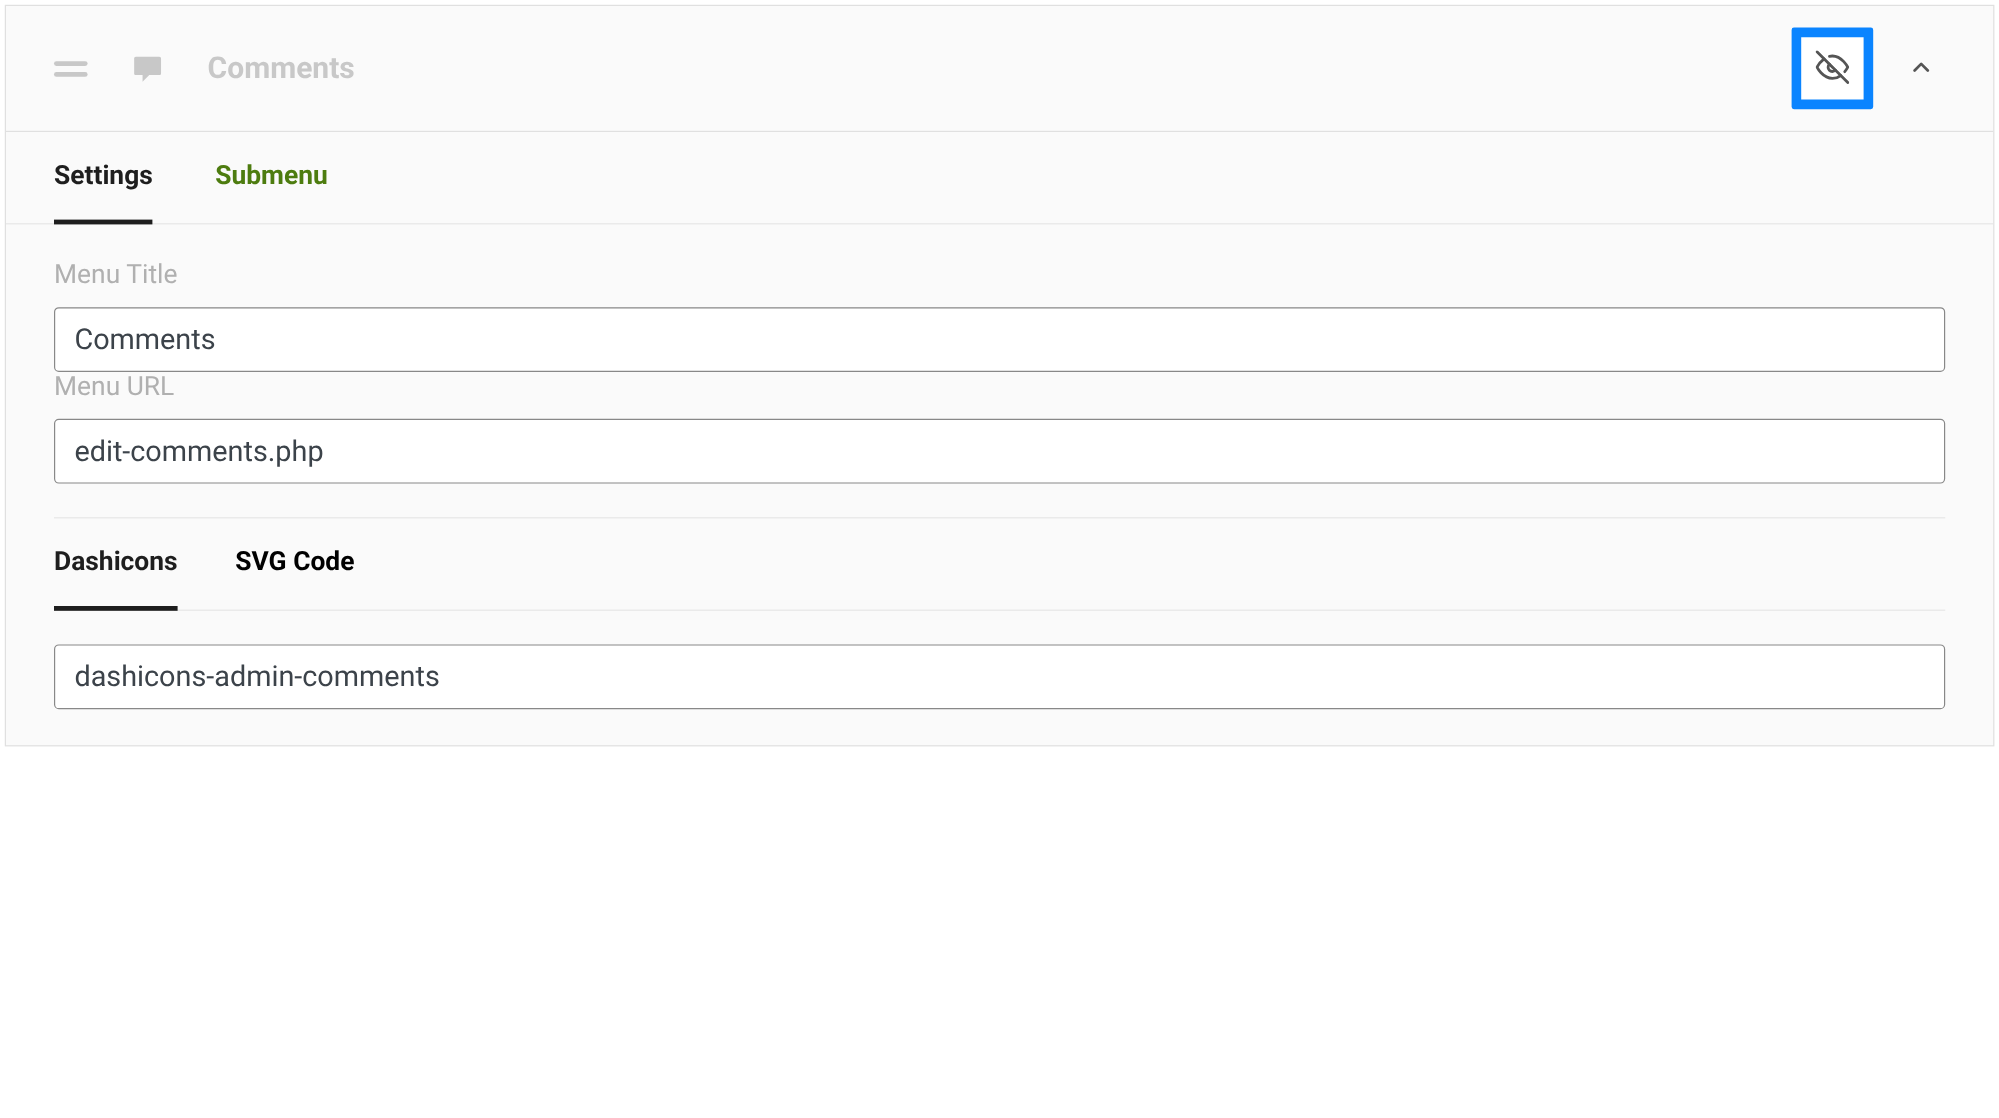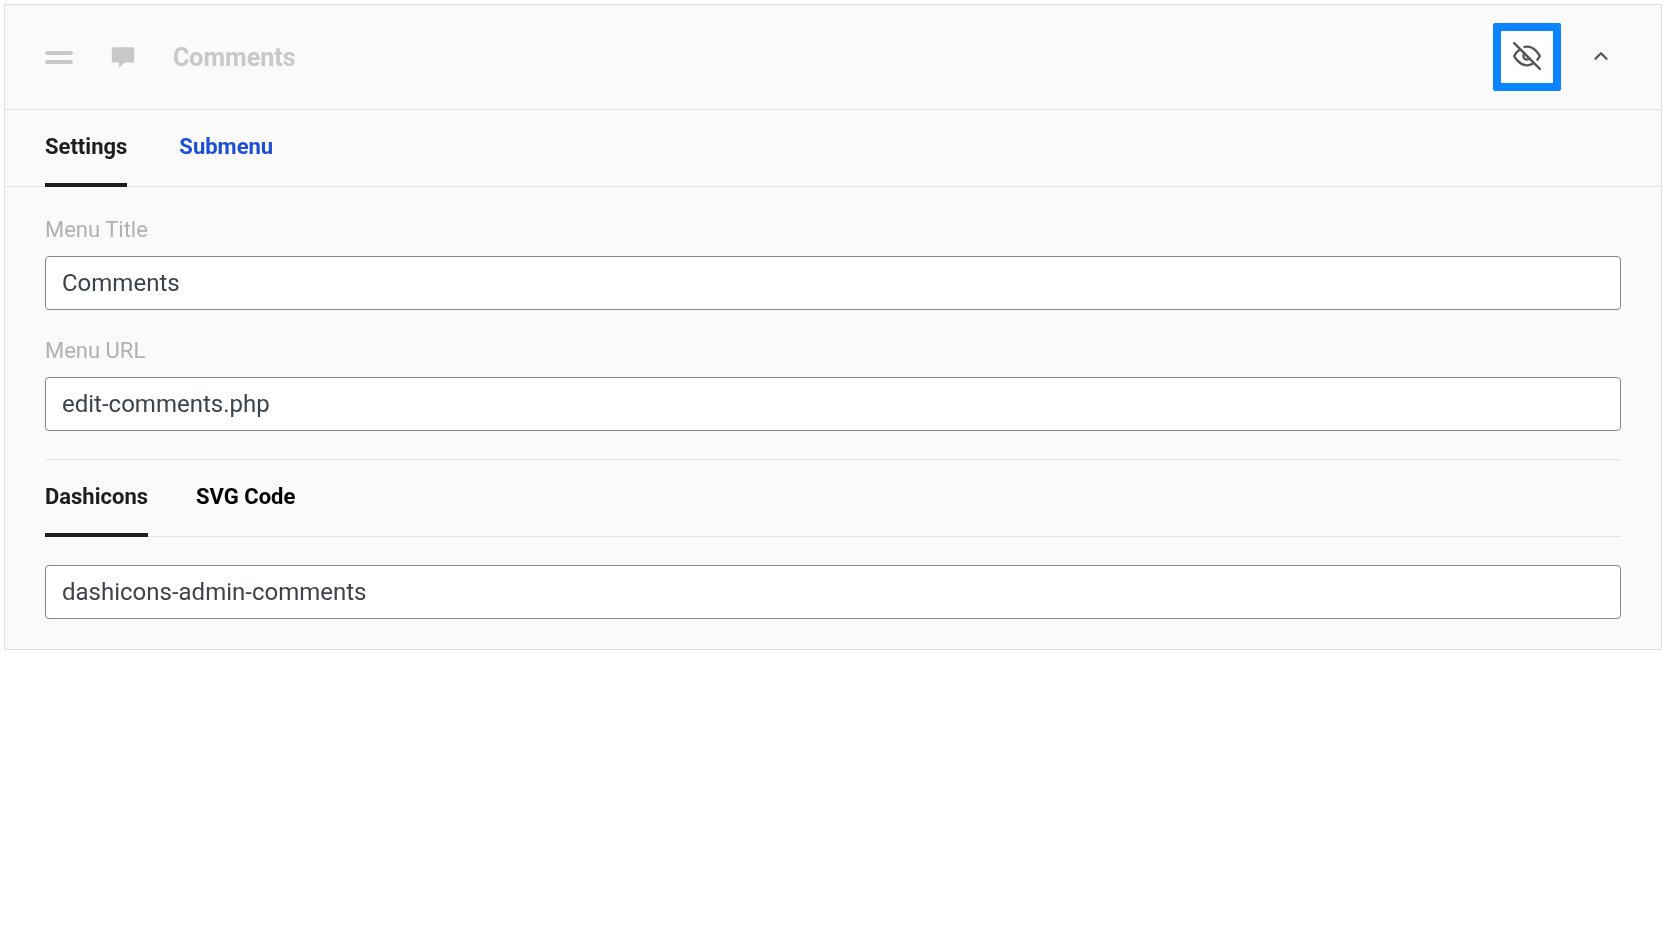--- a/index.html
+++ b/index.html
@@ -73,35 +73,34 @@
     }
     .tabs {
       display: flex;
       gap: 52px;
       padding: 0 40px;
       border-bottom: 1px solid #e6e6e6;
     }
     .tab {
       font-size: 22px;
       font-weight: 700;
-      color: #1d4ed8;
+      color: #4d7c0f;
       padding: 24px 0;
       cursor: pointer;
       border-bottom: 4px solid transparent;
       margin-bottom: -1px;
     }
     .tab.active {
       color: #1e1e1e;
       border-bottom-color: #1e1e1e;
     }
     .body {
       padding: 30px 40px 30px 40px;
     }
     .field {
-      margin-bottom: 28px;
     }
     .field-label {
       font-size: 22px;
       color: #b0b0b0;
       margin-bottom: 14px;
       display: block;
     }
     .text-input {
       width: 100%;
       font-size: 24px;

